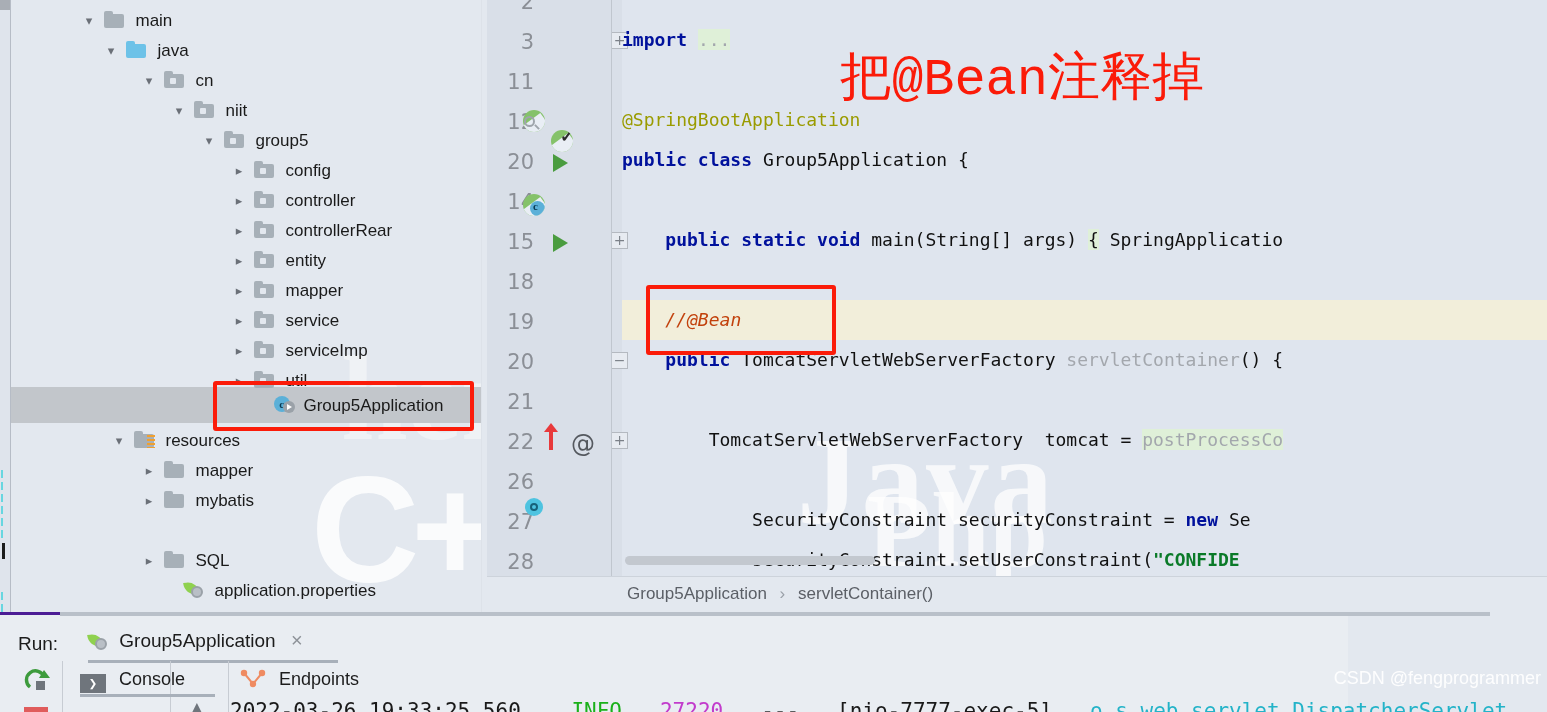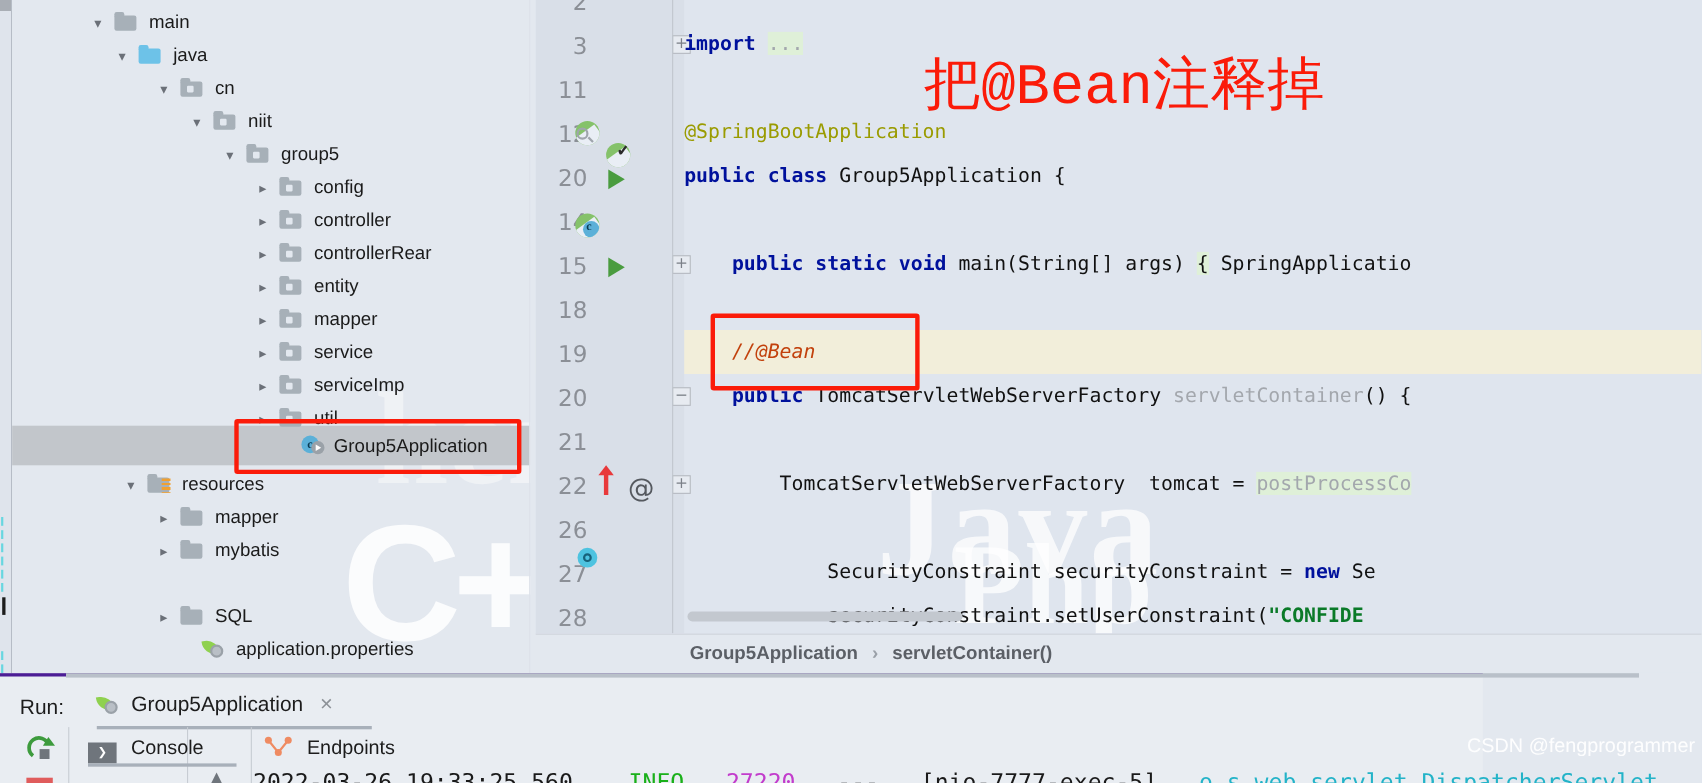--- a/index.html
+++ b/index.html
@@ -94,21 +94,21 @@
   
   .ewm{position:absolute;pointer-events:none;color:#ffffff;opacity:.75;font-weight:bold;}
   .ewm.java{left:310px;top:410px;font-size:125px;font-family:"Liberation Serif",serif;letter-spacing:2px;}
   .ewm.php{left:380px;top:470px;font-size:105px;font-family:"Liberation Serif",serif;}
 
   .hscroll{position:absolute;left:625px;top:556px;width:920px;height:9px;}
   .hscroll .t{position:absolute;left:0;top:0;width:250px;height:9px;background:#c3c8cf;border-radius:5px;}
 
   
   .crumb{position:absolute;left:487px;top:576px;width:1060px;height:34px;background:#e3e8ef;border-top:1px solid #cdd3db;}
-  .crumb .txt{position:absolute;left:140px;top:7px;font-size:17px;color:#5b5f66;font-weight:bold;}
+  .crumb .txt{position:absolute;left:140px;top:7px;font-size:17px;color:#5b5f66;}
   .crumb .sep{color:#9aa0a8;padding:0 8px;}
 
   
   .runpanel{position:absolute;left:0;top:612px;width:1348px;height:100px;background:#e9edf2;border-top:3px solid #4c1d95;}
   .runlabel{position:absolute;left:18px;top:18px;font-size:19px;color:#1c1c1c;}
   .runtab{position:absolute;left:88px;top:14px;height:32px;font-size:19px;color:#1c1c1c;white-space:nowrap;}
   .runtab .close{color:#8d9298;font-size:20px;padding-left:10px;}
   .runtab .ul{position:absolute;left:0;top:31px;width:250px;height:3px;background:#a8b0ba;}
   .sidebtns{position:absolute;left:10px;top:48px;width:50px;height:64px;}
   .rerun{position:absolute;left:14px;top:4px;width:28px;height:28px;}

